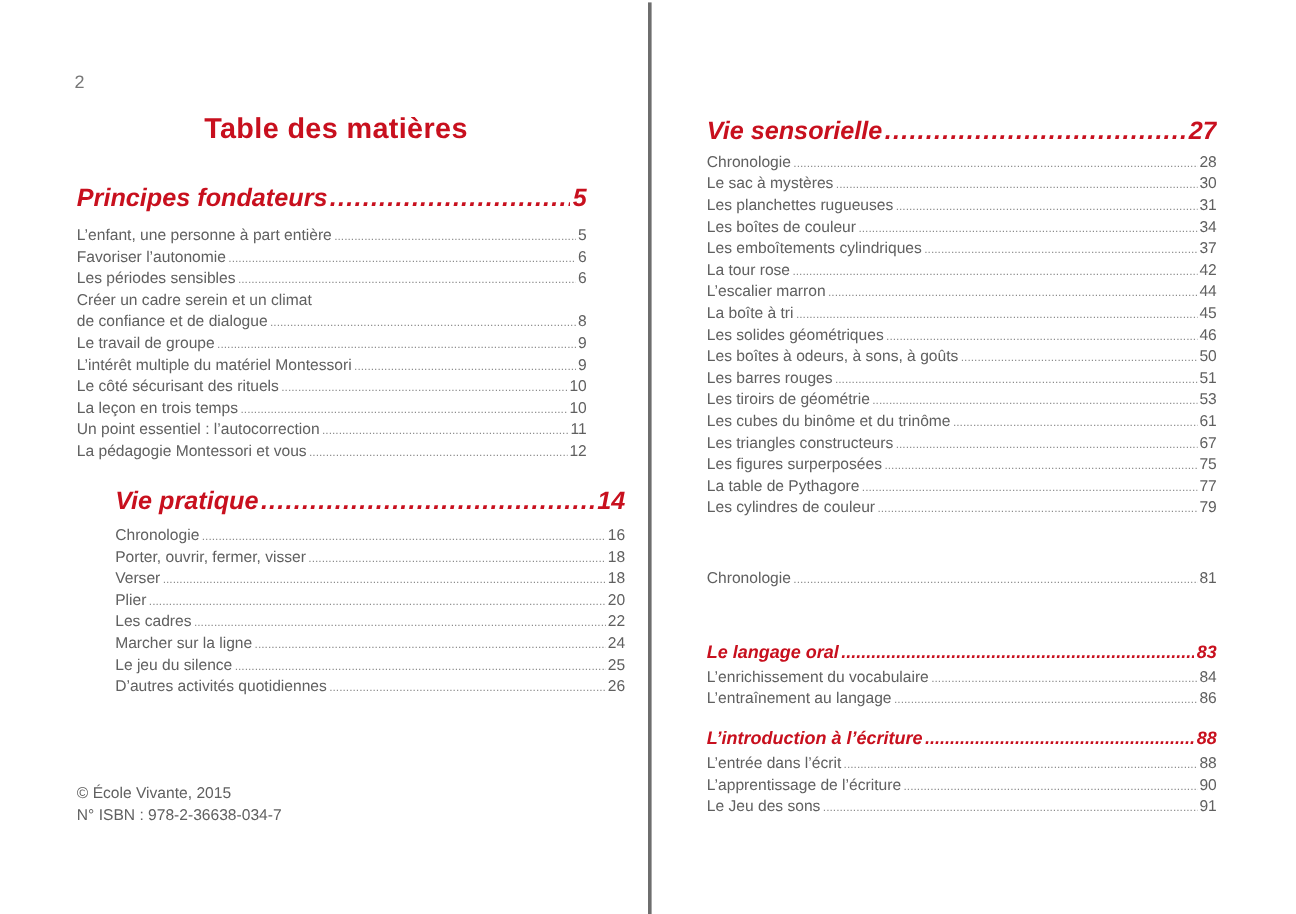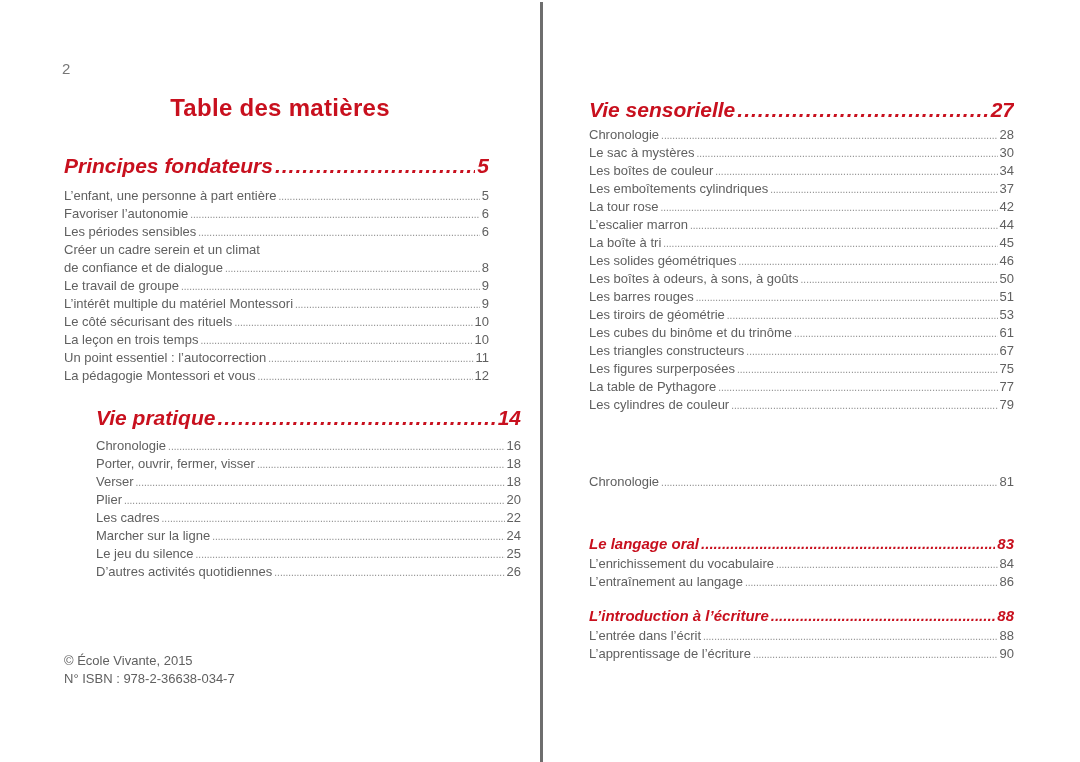--- a/index.html
+++ b/index.html
@@ -173,20 +173,25 @@
         <span>Chronologie</span>
         <span class="lead"></span>
         <span class="pg">28</span>
       </div>
     <div class="entry">
         <span>Le sac à mystères</span>
         <span class="lead"></span>
         <span class="pg">30</span>
       </div>
     <div class="entry">
+        <span>Les planchettes rugueuses</span>
+        <span class="lead"></span>
+        <span class="pg">31</span>
+      </div>
+    <div class="entry">
         <span>Les boîtes de couleur</span>
         <span class="lead"></span>
         <span class="pg">34</span>
       </div>
     <div class="entry">
         <span>Les emboîtements cylindriques</span>
         <span class="lead"></span>
         <span class="pg">37</span>
       </div>
     <div class="entry">
@@ -287,14 +292,19 @@
     <div class="entry">
         <span>L’entrée dans l’écrit</span>
         <span class="lead"></span>
         <span class="pg">88</span>
       </div>
     <div class="entry">
         <span>L’apprentissage de l’écriture</span>
         <span class="lead"></span>
         <span class="pg">90</span>
       </div>
+    <div class="entry">
+        <span>Le Jeu des sons</span>
+        <span class="lead"></span>
+        <span class="pg">91</span>
+      </div>
   </div>
 </div>
 
 </body></html>

